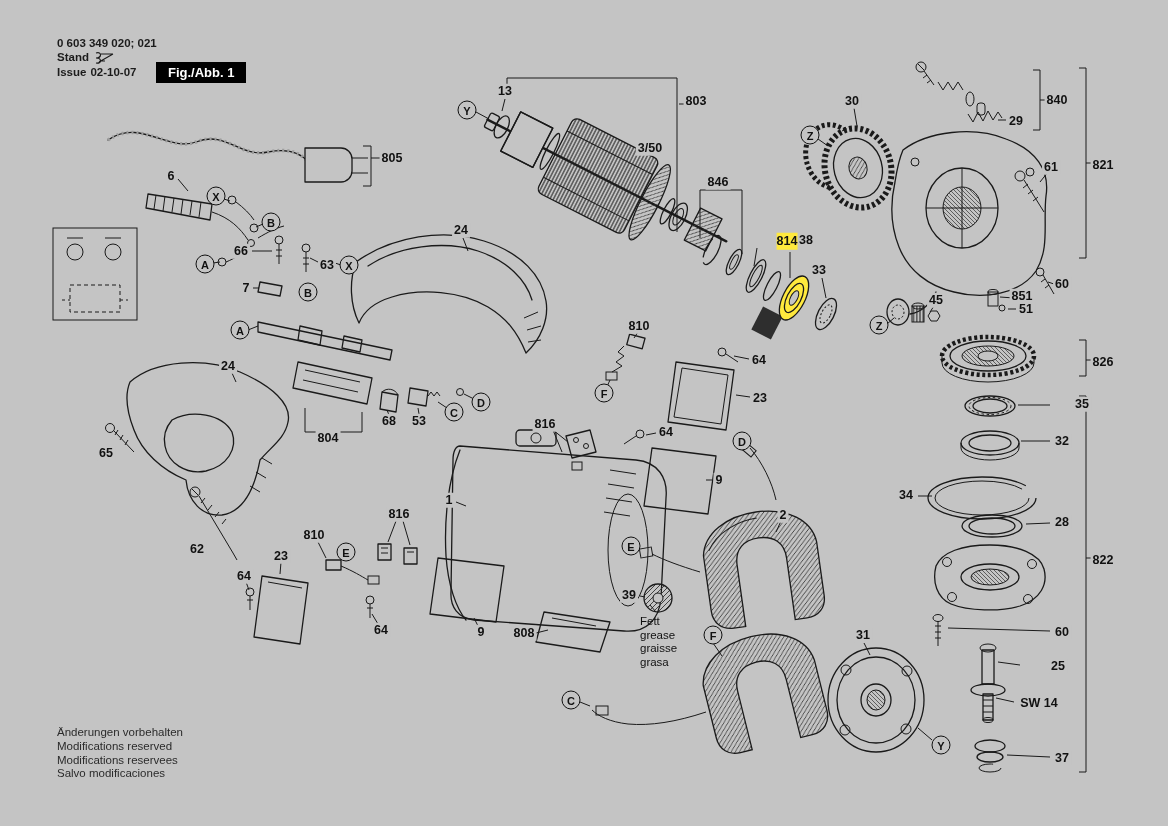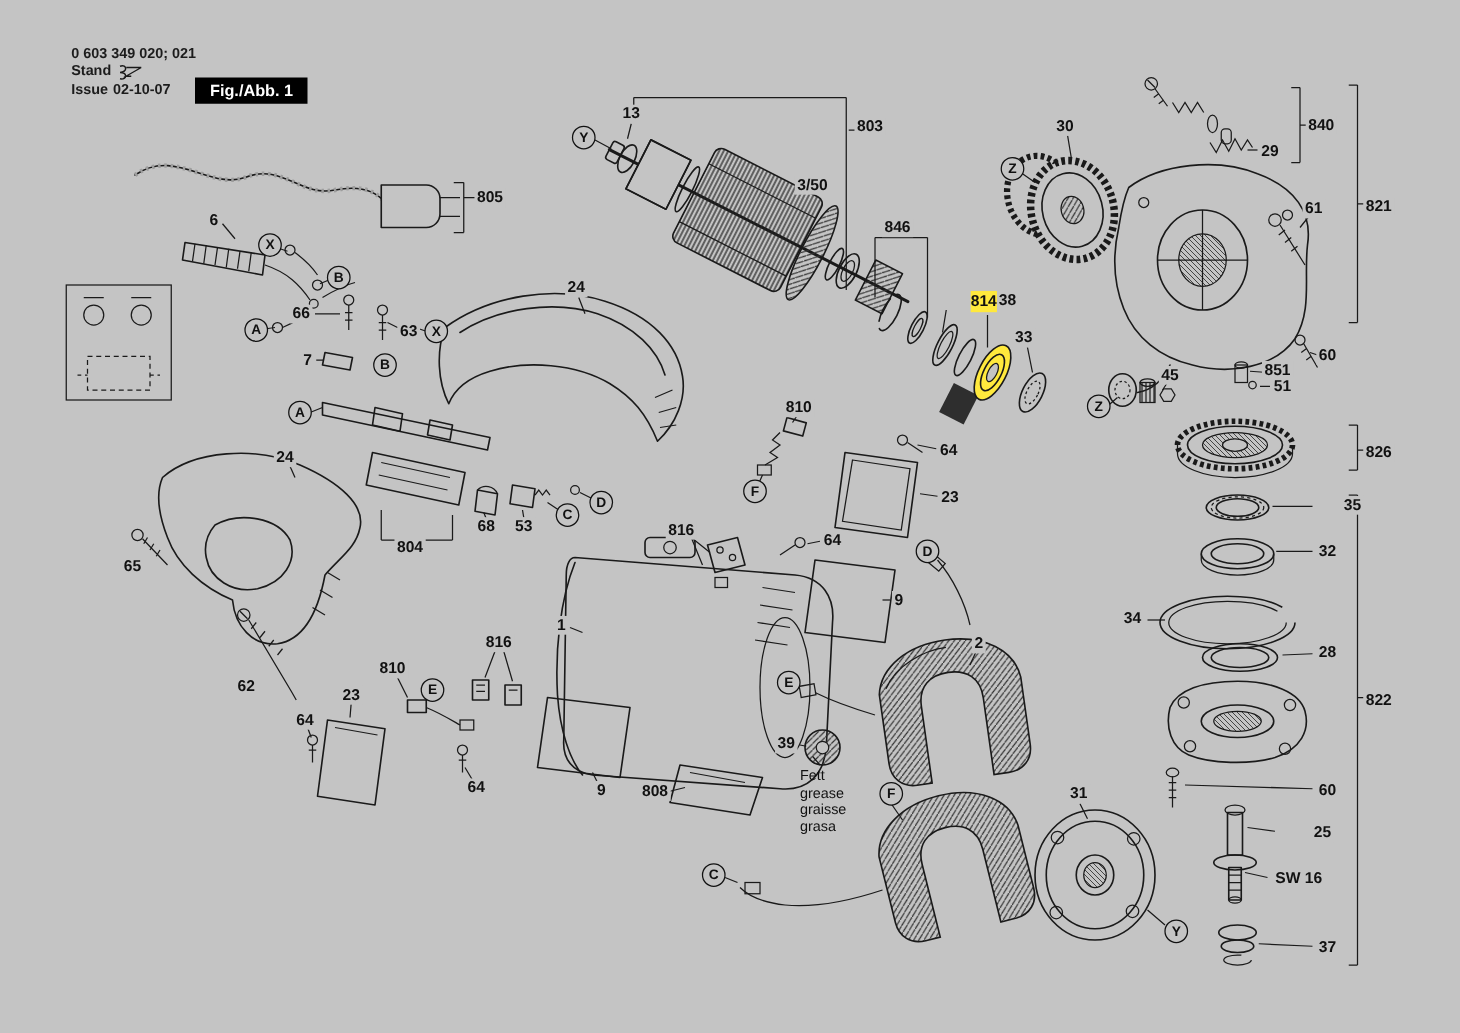--- a/index.html
+++ b/index.html
@@ -318,20 +318,26 @@
   </div>
   <div class="figbox">Fig./Abb. 1</div>
 
   <div class="grease">
     <div>Fett</div>
     <div>grease</div>
     <div>graisse</div>
     <div>grasa</div>
   </div>
 
+  <div class="ftr">
+    <div>Änderungen vorbehalten</div>
+    <div>Modifications reserved</div>
+    <div>Modifications reservees</div>
+    <div>Salvo modificaciones</div>
+  </div>
 
   <div>
       <div class="plabel" style="left: 392px; top: 158px;">805</div>
       <div class="plabel" style="left: 171px; top: 176px;">6</div>
       <div class="plabel" style="left: 241px; top: 251px;">66</div>
       <div class="plabel" style="left: 327px; top: 265px;">63</div>
       <div class="plabel" style="left: 246px; top: 288px;">7</div>
       <div class="plabel" style="left: 461px; top: 230px;">24</div>
       <div class="plabel" style="left: 228px; top: 366px;">24</div>
       <div class="plabel" style="left: 505px; top: 91px;">13</div>
@@ -351,21 +357,21 @@
       <div class="plabel" style="left: 1026px; top: 309px;">51</div>
       <div class="plabel" style="left: 936px; top: 300px;">45</div>
       <div class="plabel" style="left: 1103px; top: 362px;">826</div>
       <div class="plabel" style="left: 1082px; top: 404px;">35</div>
       <div class="plabel" style="left: 1062px; top: 441px;">32</div>
       <div class="plabel" style="left: 906px; top: 495px;">34</div>
       <div class="plabel" style="left: 1062px; top: 522px;">28</div>
       <div class="plabel" style="left: 1103px; top: 560px;">822</div>
       <div class="plabel" style="left: 1062px; top: 632px;">60</div>
       <div class="plabel" style="left: 1032px; top: 666px; margin-left: 26px;">25</div>
-      <div class="plabel" style="left: 1039px; top: 703px;">SW 16</div>
+      <div class="plabel" style="left: 1039px; top: 703px;">SW 14</div>
       <div class="plabel" style="left: 1062px; top: 758px;">37</div>
       <div class="plabel" style="left: 863px; top: 635px;">31</div>
       <div class="plabel" style="left: 759px; top: 360px;">64</div>
       <div class="plabel" style="left: 760px; top: 398px;">23</div>
       <div class="plabel" style="left: 639px; top: 326px;">810</div>
       <div class="plabel" style="left: 545px; top: 424px;">816</div>
       <div class="plabel" style="left: 666px; top: 432px;">64</div>
       <div class="plabel" style="left: 719px; top: 480px;">9</div>
       <div class="plabel" style="left: 783px; top: 515px;">2</div>
       <div class="plabel" style="left: 629px; top: 595px;">39</div>

